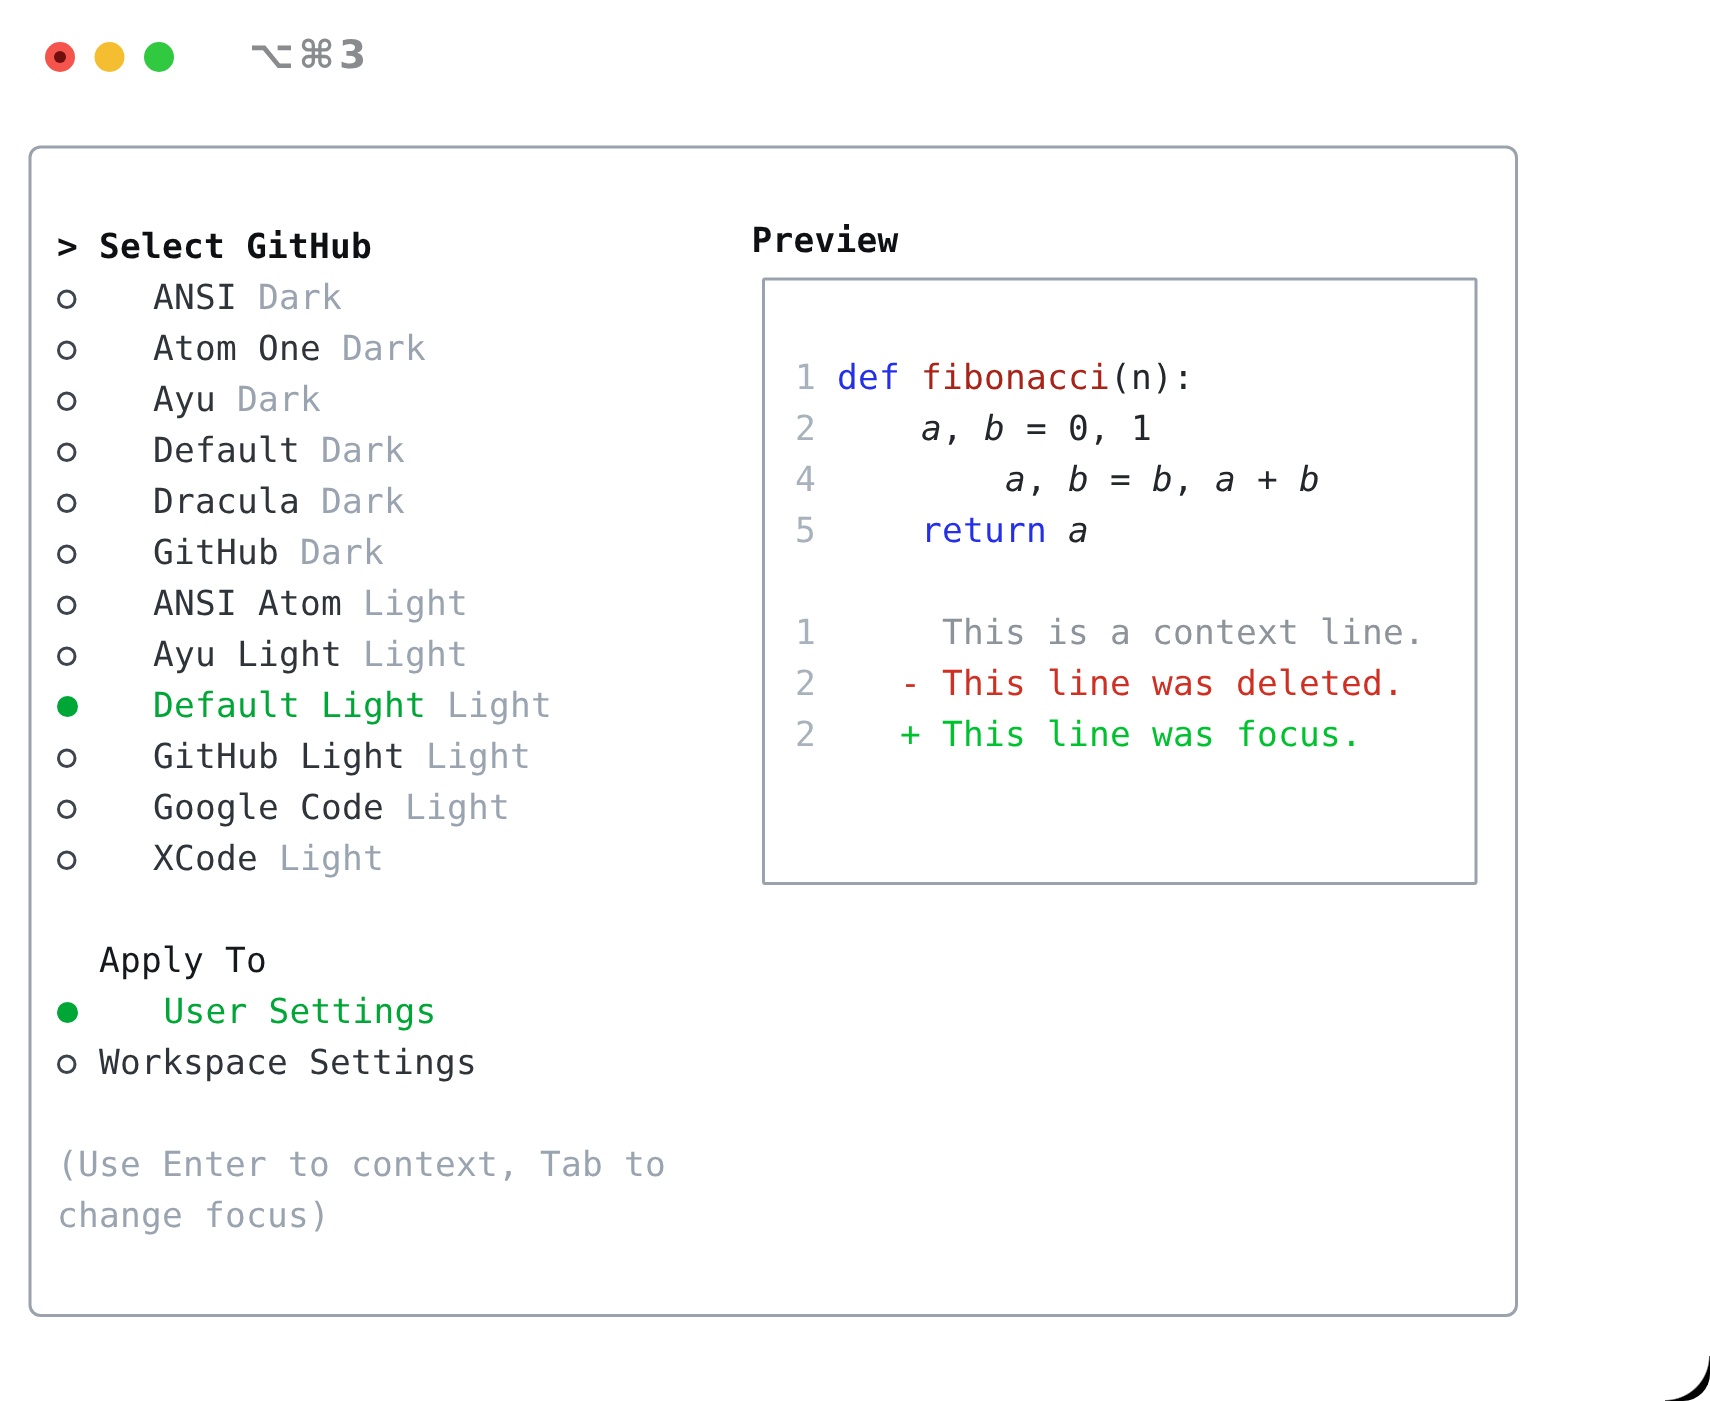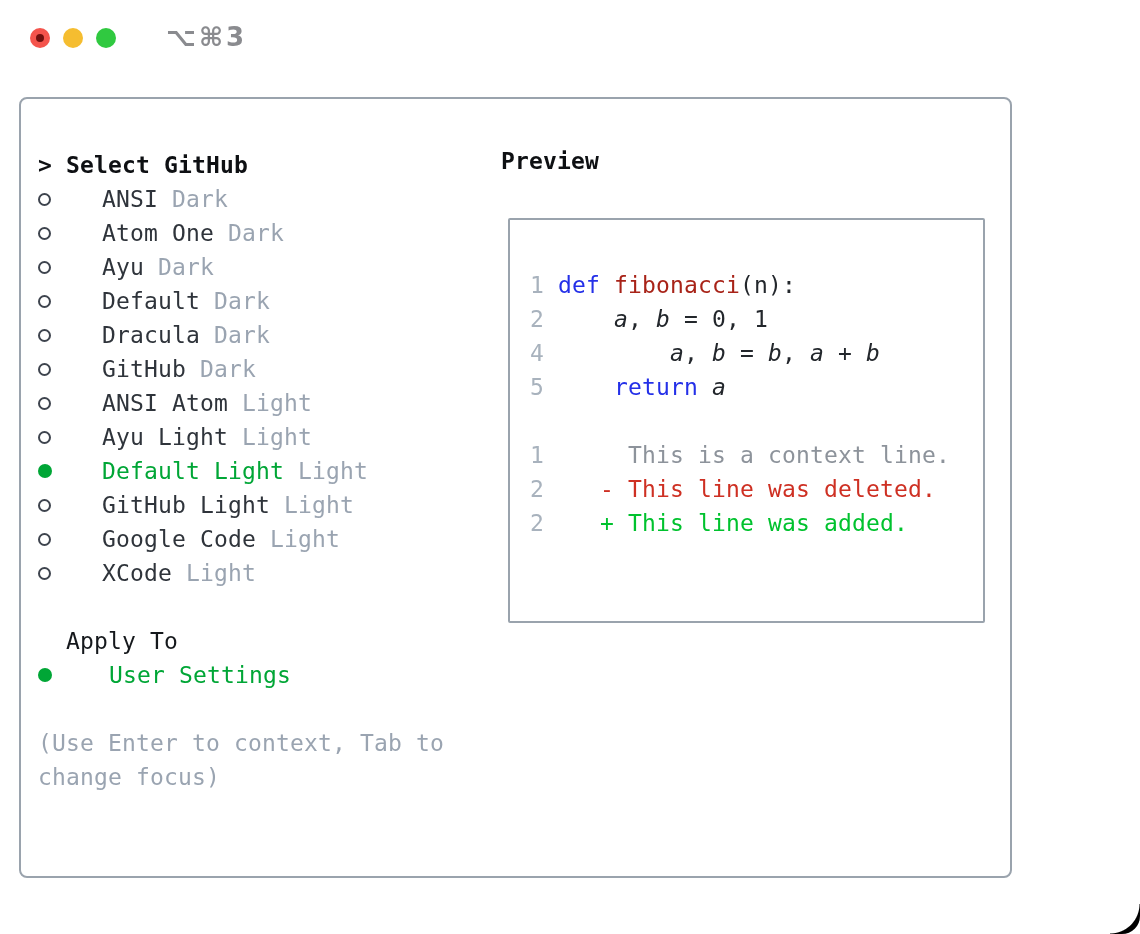--- a/index.html
+++ b/index.html
@@ -47,21 +47,21 @@
   .opt-label { color:#2f343b; white-space:pre; }
   .opt-label.sel { color:var(--accent_green);margin-left:43px; }
   .radio-ring { width:13px; height:13px; border:2px solid #3e444e; border-radius:50%; box-sizing:border-box; }
   .radio-dot  { width:14px; height:14px; background:var(--accent_green); border-radius:50%; }
   .hint { color:var(--muted_gray); white-space:pre; }
 
   
   .preview-title-row { position:absolute; left:501px; top:148px; height:34px;
     display:flex; font-size:23px; letter-spacing:0.15px; }
   .preview-box {
-    position:absolute; left:508px; top:218px; width:477px; height:405px;
+    position:absolute; left:508px; top:185px; width:477px; height:405px;
     border:2px solid var(--border_gray); box-sizing:border-box;
     padding:48px 0 0 20px; overflow:hidden; border-radius:2px;
   }
   .pv-line { height:34px; line-height:34px; white-space:pre; font-size:23px; letter-spacing:0.15px; }
   .pv-ln { color:var(--line_number_gray); }
   .tok-kw { color:var(--keyword_blue); }
   .tok-fn { color:var(--function_red); }
   .tok-pl { color:#23272c; }
   .tok-var { color:#23272c; font-style:italic; }
   .diff-context { color:var(--context_gray); }
@@ -168,37 +168,43 @@
       <span class="gutter"></span>
       <span class="section-title">Apply To</span>
     </div>
     <div id="apply-options">
         <div class="row">
           <span class="gutter">
             <span class="radio-dot"></span>
           </span>
           <span class="opt-label sel">User Settings</span>
         </div>
+        <div class="row">
+          <span class="gutter">
+            <span class="radio-ring"></span>
+          </span>
+          <span class="opt-label">Workspace Settings</span>
+        </div>
       </div>
     <div class="row"></div>
     <div class="row hint">(Use Enter to context, Tab to</div>
     <div class="row hint">change focus)</div>
   </div>
 
   <div class="preview-title-row">
     <span class="pane-title">Preview</span>
   </div>
 
   <div class="preview-box">
     <div id="preview-lines">
         <div class="pv-line"><span class="pv-ln">1</span> <span class="tok-kw">def</span><span class="tok-pl"> </span><span class="tok-fn">fibonacci</span><span class="tok-pl">(n):</span></div>
         <div class="pv-line"><span class="pv-ln">2</span> <span class="tok-pl">    </span><span class="tok-var">a</span><span class="tok-pl">, </span><span class="tok-var">b</span><span class="tok-pl"> = 0, 1</span></div>
         <div class="pv-line"><span class="pv-ln">4</span> <span class="tok-pl">        </span><span class="tok-var">a</span><span class="tok-pl">, </span><span class="tok-var">b</span><span class="tok-pl"> = </span><span class="tok-var">b</span><span class="tok-pl">, </span><span class="tok-var">a</span><span class="tok-pl"> + </span><span class="tok-var">b</span></div>
         <div class="pv-line"><span class="pv-ln">5</span> <span class="tok-pl">    </span><span class="tok-kw">return</span><span class="tok-pl"> </span><span class="tok-var">a</span></div>
         <div class="pv-line"></div>
         <div class="pv-line"><span class="pv-ln">1</span> <span class="diff-context">     This is a context line.</span></div>
         <div class="pv-line"><span class="pv-ln">2</span> <span class="diff-deleted">   - This line was deleted.</span></div>
-        <div class="pv-line"><span class="pv-ln">2</span> <span class="diff-added">   + This line was added.</span></div>
+        <div class="pv-line"><span class="pv-ln">2</span> <span class="diff-added">   + This line was focus.</span></div>
       </div>
   </div>
 
   <div class="screen-corner"></div>
 </div>
 
 </body></html>

